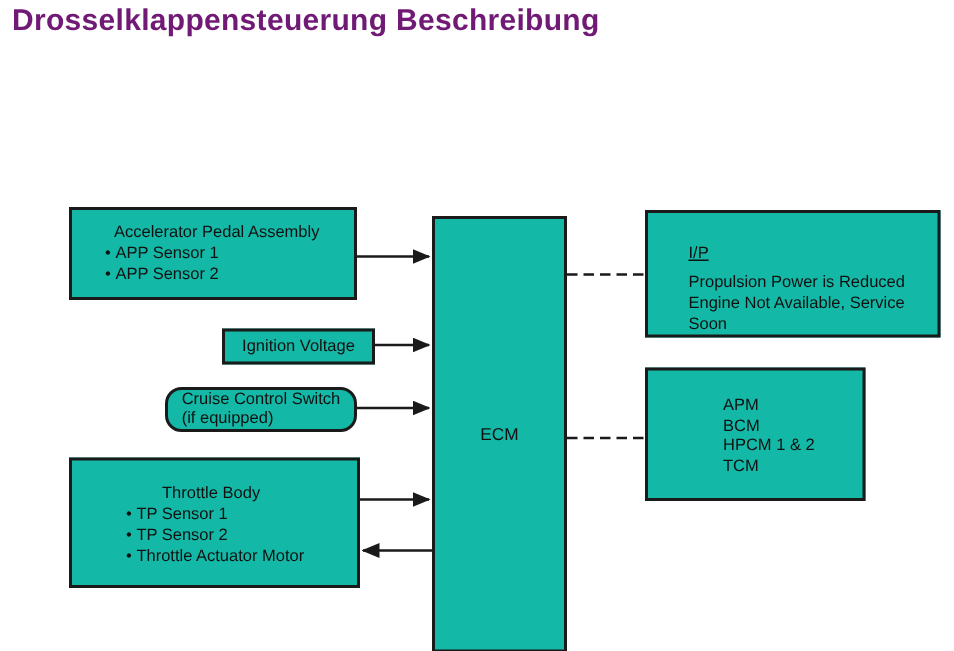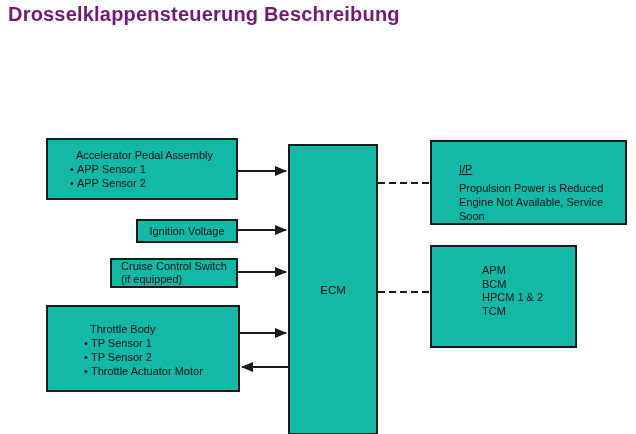--- a/index.html
+++ b/index.html
@@ -42,43 +42,44 @@
   }
   .box-title { white-space:nowrap; }
   .bullet-item { white-space:nowrap; }
   .bullet-item::before { content:"\2022\00a0"; }
   .plain-line { white-space:nowrap; }
 
   #box-accelerator { left:46px; top:138px; width:192px; height:62px; padding:8px 0 0 22px; }
   #box-accelerator .box-title { margin-left:6px; }
 
   #box-ignition {
-    left:136px; top:219px; width:102px; height:24px;
+    left:148px; top:219px; width:102px; height:24px;
     display:flex; align-items:center; justify-content:center;
   }
 
   #box-cruise {
     left:110px; top:258px; width:128px; height:30px;
     display:flex; flex-direction:column; align-items:center; justify-content:center;
     line-height:13px;
+    border-radius:11px;
   }
 
   #box-throttle { left:46px; top:305px; width:194px; height:87px; padding:15px 0 0 36px; }
-  #box-throttle .box-title { margin-left:6px; }
+  #box-throttle .box-title { margin-left:24px; }
 
   #box-ecm {
     left:288px; top:144px; width:90px; height:291px;
     display:flex; align-items:center; justify-content:center;
     font-size:11.5px;
   }
 
   #box-ip { left:430px; top:140px; width:197px; height:85px; padding:20px 0 0 27px; }
   #box-ip .box-title { text-decoration:underline; margin-bottom:5px; }
 
-  #box-apm { left:430px; top:245px; width:147px; height:103px; padding:17px 0 0 50px; line-height:13.5px; }
+  #box-apm { left:430px; top:245px; width:147px; height:89px; padding:17px 0 0 50px; line-height:13.5px; }
 </style>
 </head>
 <body>
 
 <div class="canvas">
 
   <div class="page-title">Drosselklappensteuerung Beschreibung</div>
 
   <svg class="connectors" viewBox="0 0 636 434" xmlns="http://www.w3.org/2000/svg" aria-hidden="true">
     <defs>

